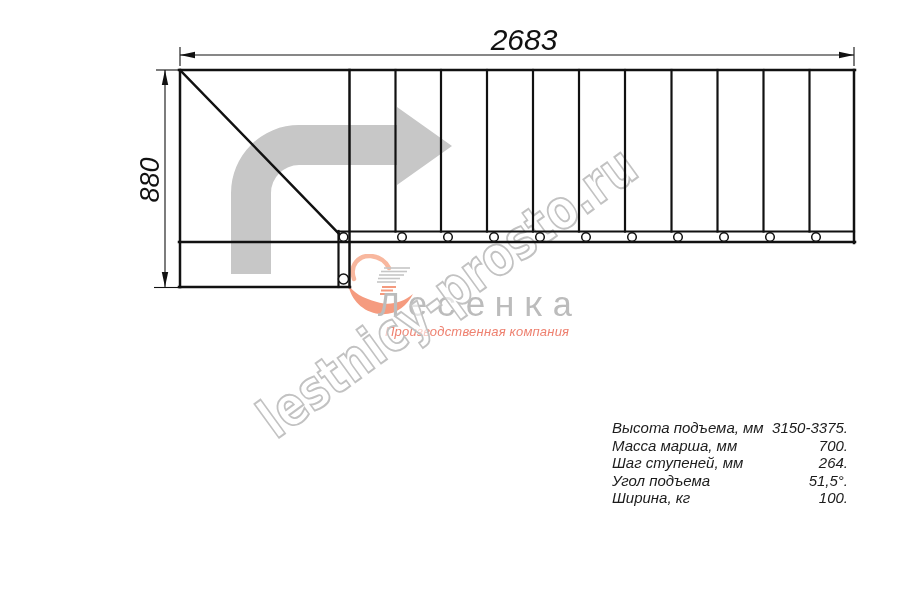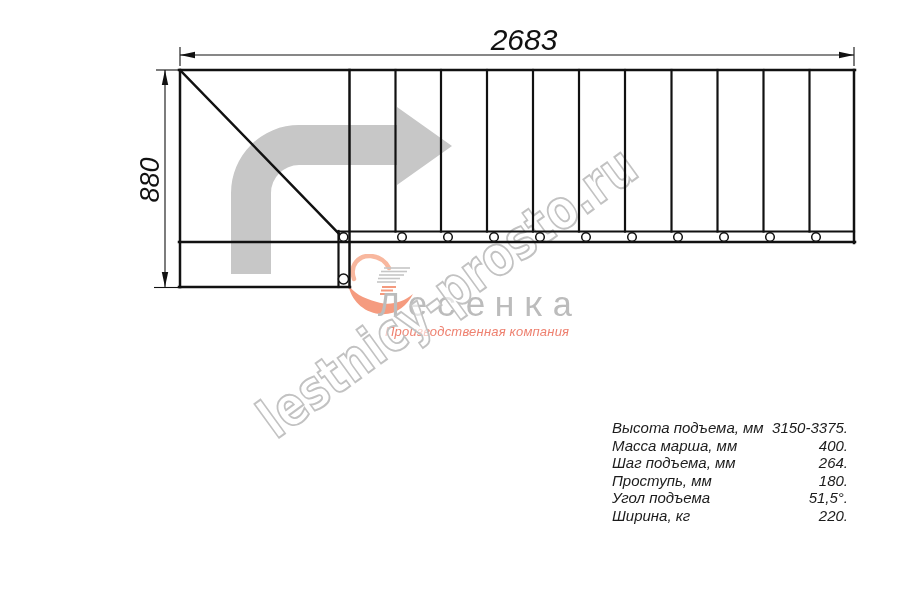--- a/index.html
+++ b/index.html
@@ -119,33 +119,29 @@
     <text class="dim-text-small" transform="translate(150,180) rotate(-90)" x="0" y="9" text-anchor="middle" stroke="none">880</text>
   </svg>
 
   <div class="specs">
     <div class="spec-row">
       <span class="spec-label">Высота подъема, мм</span>
       <span class="spec-value">3150-3375.</span>
     </div>
     <div class="spec-row">
       <span class="spec-label">Масса марша, мм</span>
-      <span class="spec-value">400.</span>
+      <span class="spec-value">700.</span>
     </div>
     <div class="spec-row">
-      <span class="spec-label">Шаг подъема, мм</span>
+      <span class="spec-label">Шаг ступеней, мм</span>
       <span class="spec-value">264.</span>
-    </div>
-    <div class="spec-row">
-      <span class="spec-label">Проступь, мм</span>
-      <span class="spec-value">180.</span>
     </div>
     <div class="spec-row">
       <span class="spec-label">Угол подъема</span>
       <span class="spec-value">51,5°.</span>
     </div>
     <div class="spec-row">
       <span class="spec-label">Ширина, кг</span>
-      <span class="spec-value">220.</span>
+      <span class="spec-value">100.</span>
     </div>
   </div>
 
 </div>
 
 </body></html>

